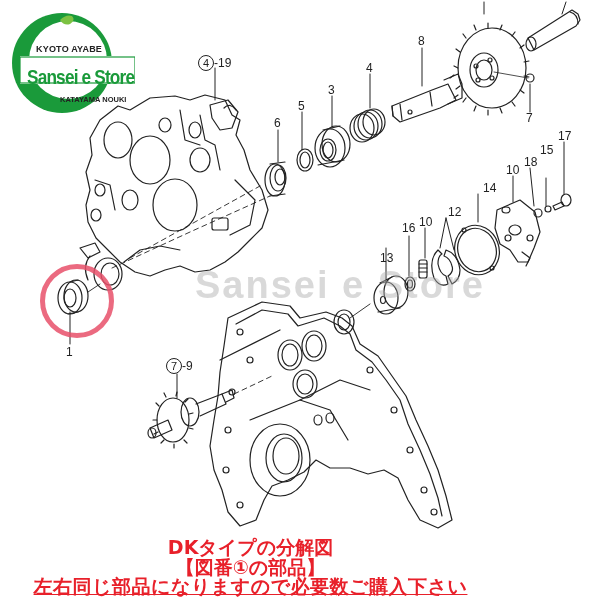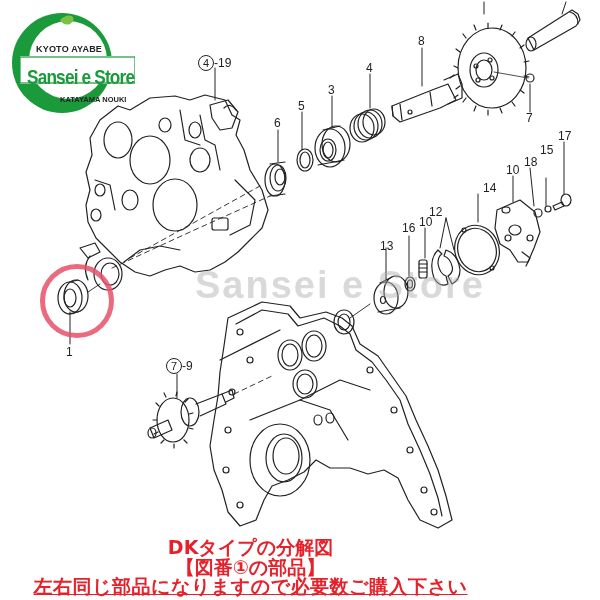--- a/index.html
+++ b/index.html
@@ -241,22 +241,22 @@
 </div>
 <div class="callout" style="left:66px;top:346px;">1</div>
 <div class="callout" style="left:328px;top:84px;">3</div>
 <div class="callout" style="left:366px;top:62px;">4</div>
 <div class="callout" style="left:298px;top:100px;">5</div>
 <div class="callout" style="left:274px;top:117px;">6</div>
 <div class="callout" style="left:526px;top:112px;">7</div>
 <div class="callout" style="left:418px;top:35px;">8</div>
 <div class="callout" style="left:506px;top:164px;">10</div>
 <div class="callout" style="left:419px;top:216px;">10</div>
-<div class="callout" style="left:429px;top:206px;">12</div>
-<div class="callout" style="left:380px;top:240px;">13</div>
+<div class="callout" style="left:448px;top:206px;">12</div>
+<div class="callout" style="left:380px;top:252px;">13</div>
 <div class="callout" style="left:472px;top:182px;margin-left:11px;">14</div>
 <div class="callout" style="left:540px;top:144px;">15</div>
 <div class="callout" style="left:402px;top:222px;">16</div>
 <div class="callout" style="left:558px;top:130px;">17</div>
 <div class="callout" style="left:524px;top:156px;text-align:center;">18</div>
 <div class="callout" style="left:166px;top:358px;">
   <span class="callout-circ">7</span><span>-9</span>
 </div>
 
 <div class="logo">

